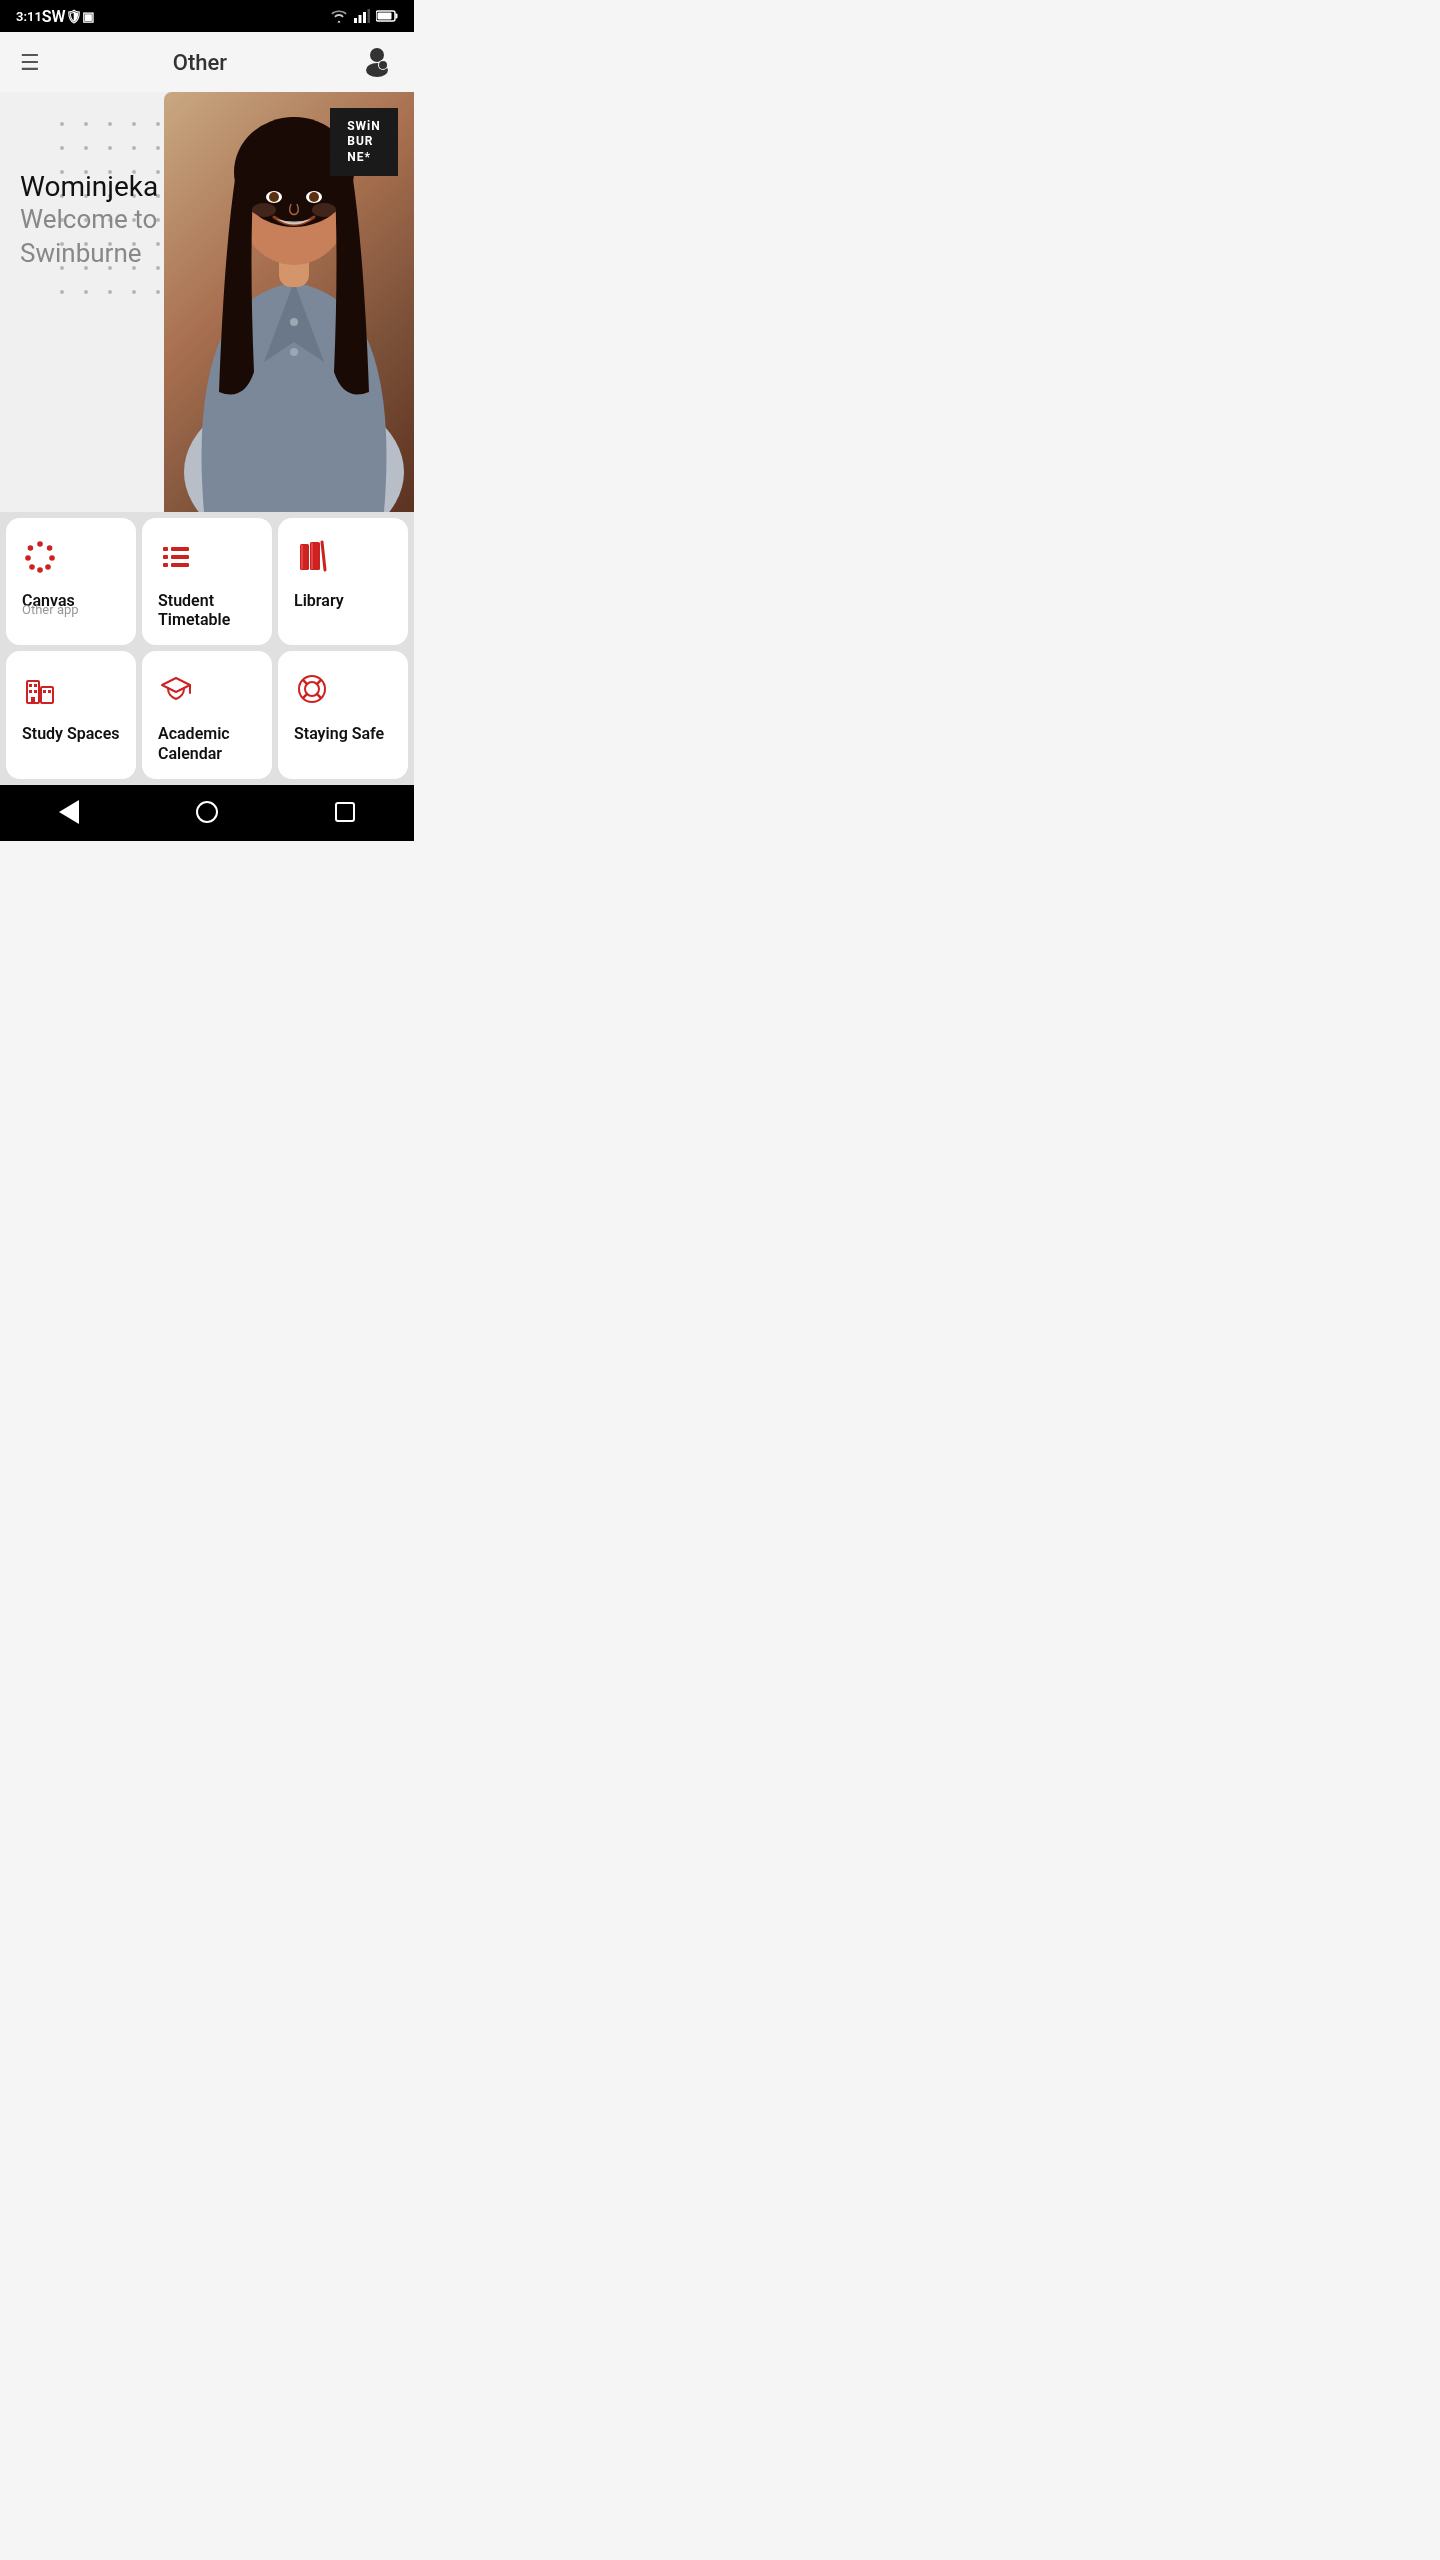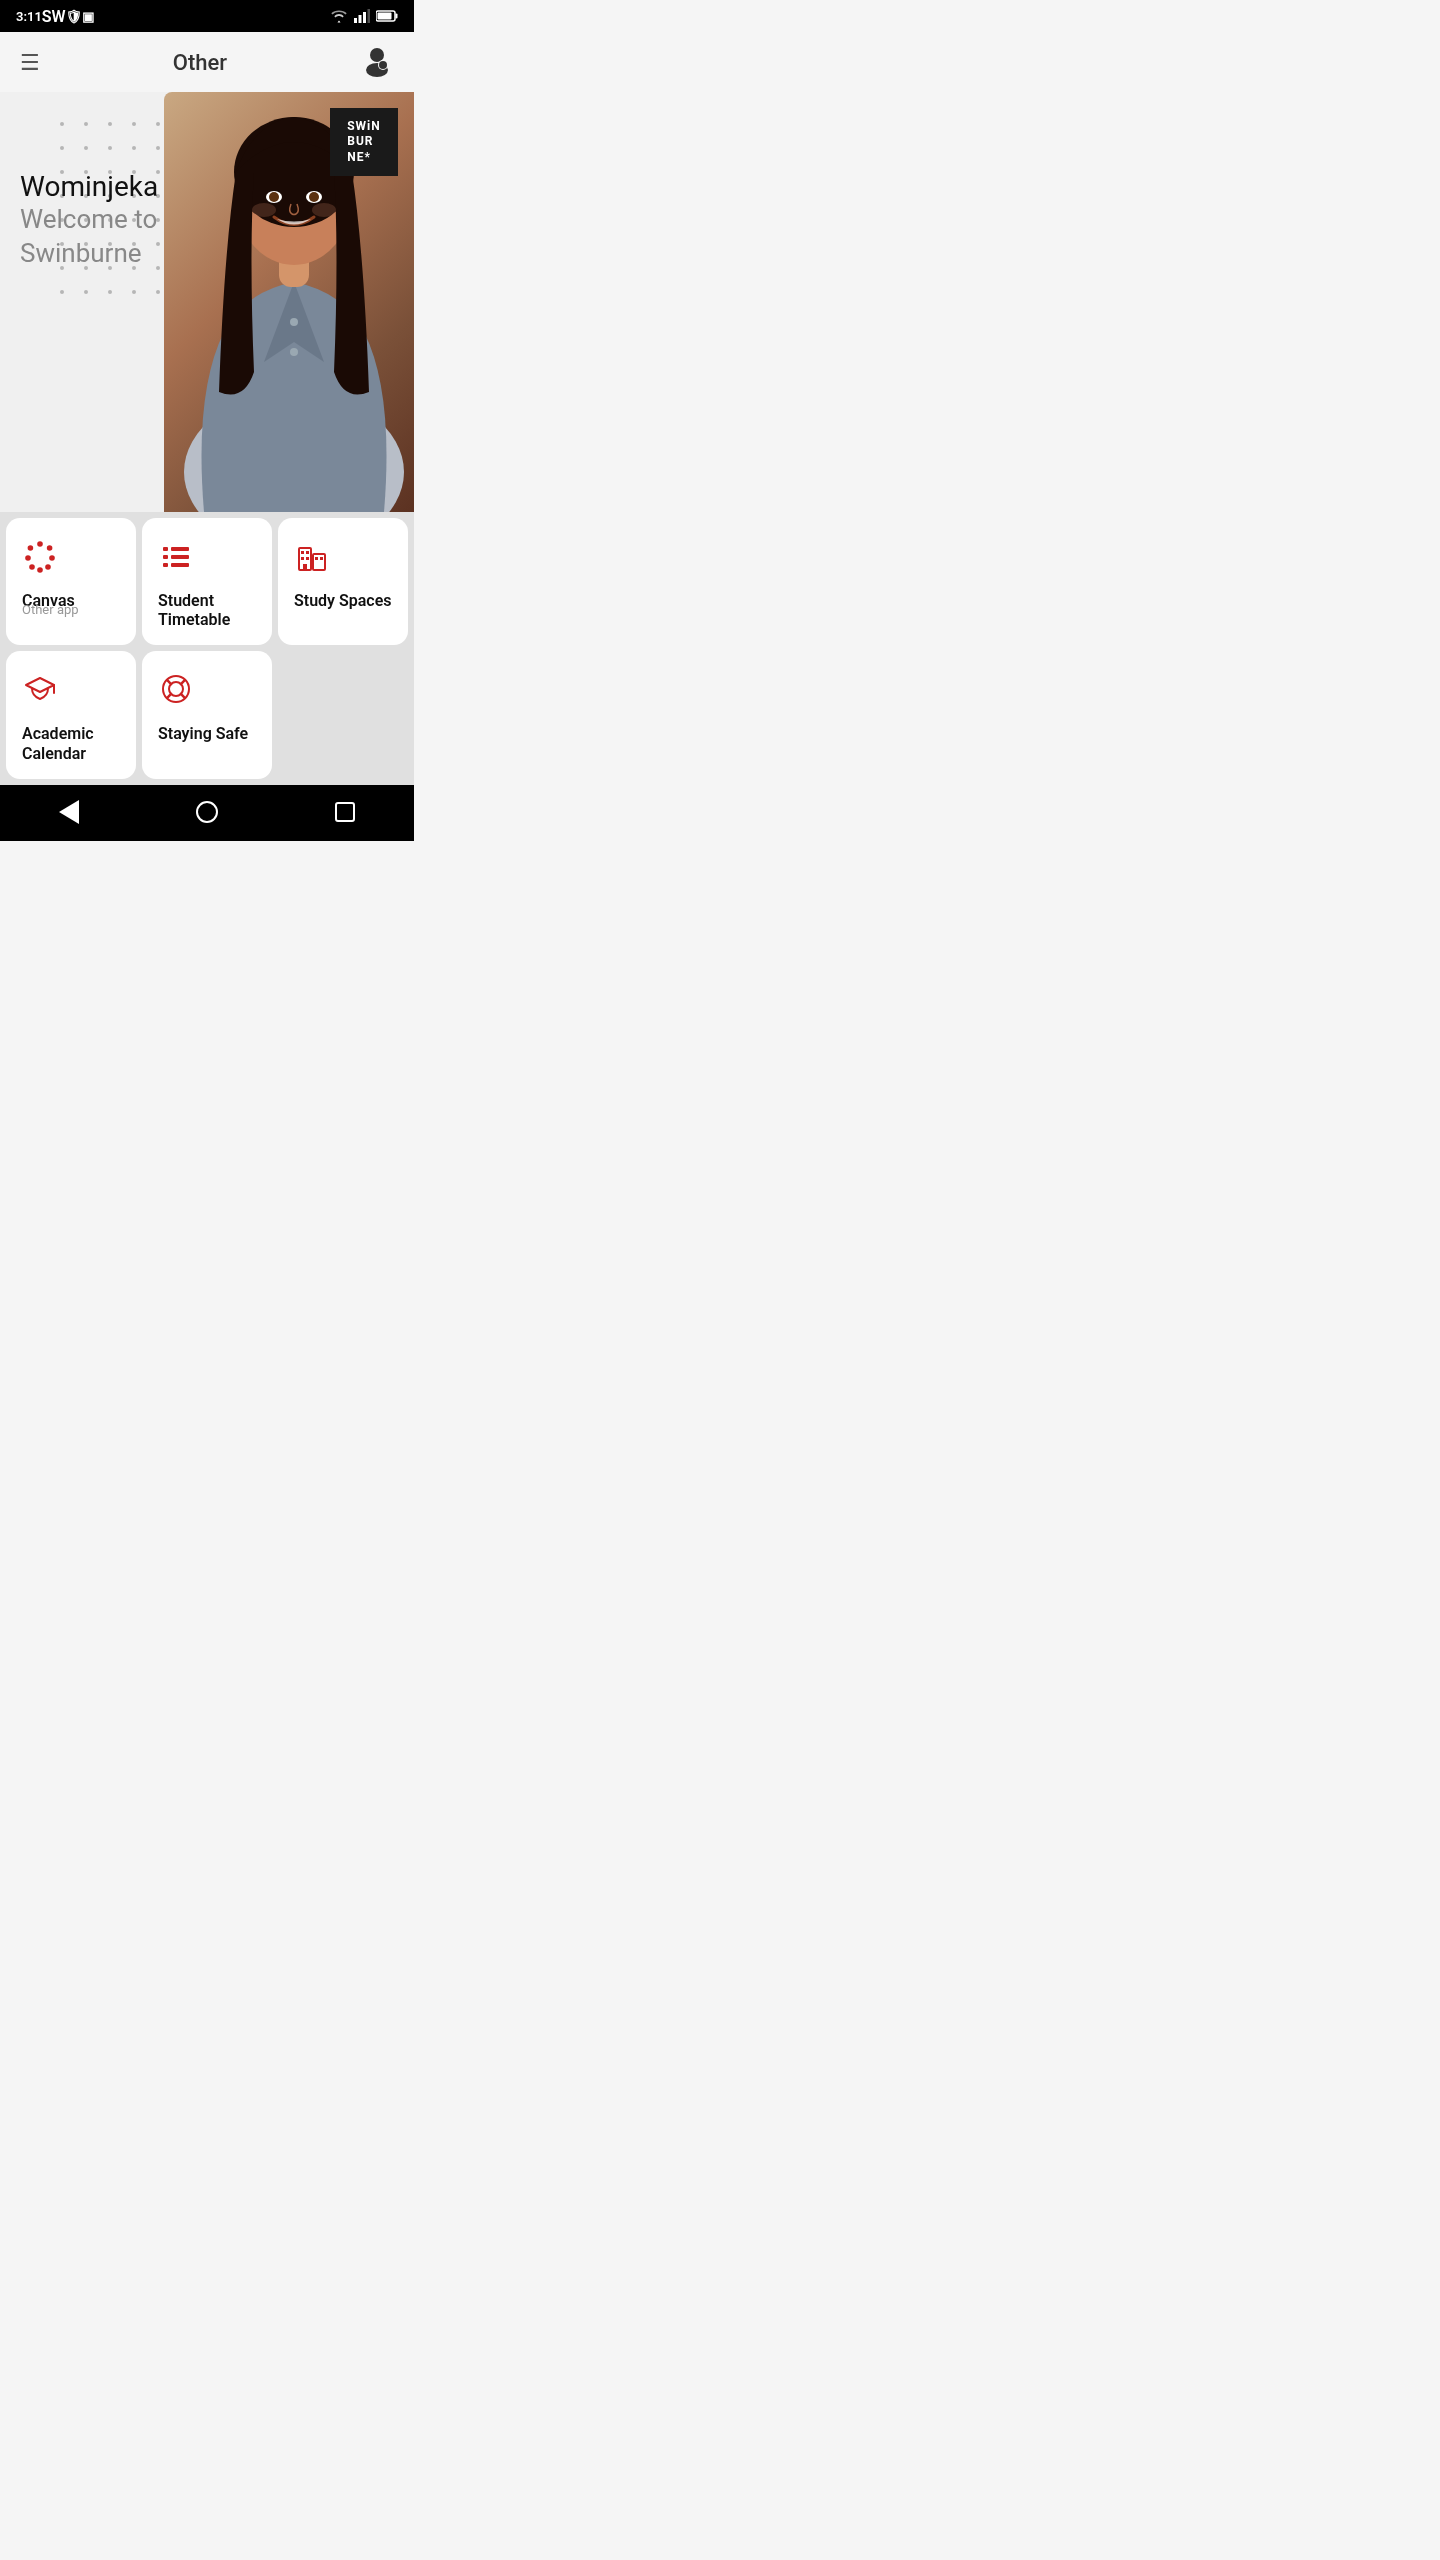--- a/index.html
+++ b/index.html
@@ -479,20 +479,34 @@
         <rect x="13" y="9" width="18" height="4" rx="1" fill="#cc2222"></rect>
         <rect x="5" y="17" width="5" height="4" rx="1" fill="#cc2222"></rect>
         <rect x="13" y="17" width="18" height="4" rx="1" fill="#cc2222"></rect>
         <rect x="5" y="25" width="5" height="4" rx="1" fill="#cc2222"></rect>
         <rect x="13" y="25" width="18" height="4" rx="1" fill="#cc2222"></rect>
       </svg>
     </div>
     <div class="card-label-primary">Student Timetable</div>
   </div>
 
+  <div class="card">
+    <div class="card-icon">
+      <svg width="36" height="36" viewBox="0 0 36 36" fill="none" xmlns="http://www.w3.org/2000/svg">
+
+        <rect x="6" y="6" width="9" height="26" rx="1.5" fill="#cc2222"></rect>
+        <rect x="7" y="7" width="2" height="24" rx="0.5" fill="#ff6666" opacity="0.5"></rect>
+        <rect x="16" y="4" width="10" height="28" rx="1.5" fill="#cc2222"></rect>
+        <rect x="17" y="5" width="2" height="26" rx="0.5" fill="#ff6666" opacity="0.5"></rect>
+
+        <line x1="28" y1="4" x2="31" y2="32" stroke="#cc2222" stroke-width="3" stroke-linecap="round"></line>
+      </svg>
+    </div>
+    <div class="card-label-primary">Library</div>
+  </div>
 
   <div class="card">
     <div class="card-icon">
       <svg width="36" height="36" viewBox="0 0 36 36" fill="none" xmlns="http://www.w3.org/2000/svg">
 
         <rect x="5" y="10" width="12" height="22" rx="1" stroke="#cc2222" stroke-width="2" fill="none"></rect>
         <rect x="19" y="16" width="12" height="16" rx="1" stroke="#cc2222" stroke-width="2" fill="none"></rect>
 
         <rect x="7" y="13" width="3" height="3" fill="#cc2222"></rect>
         <rect x="12" y="13" width="3" height="3" fill="#cc2222"></rect>

